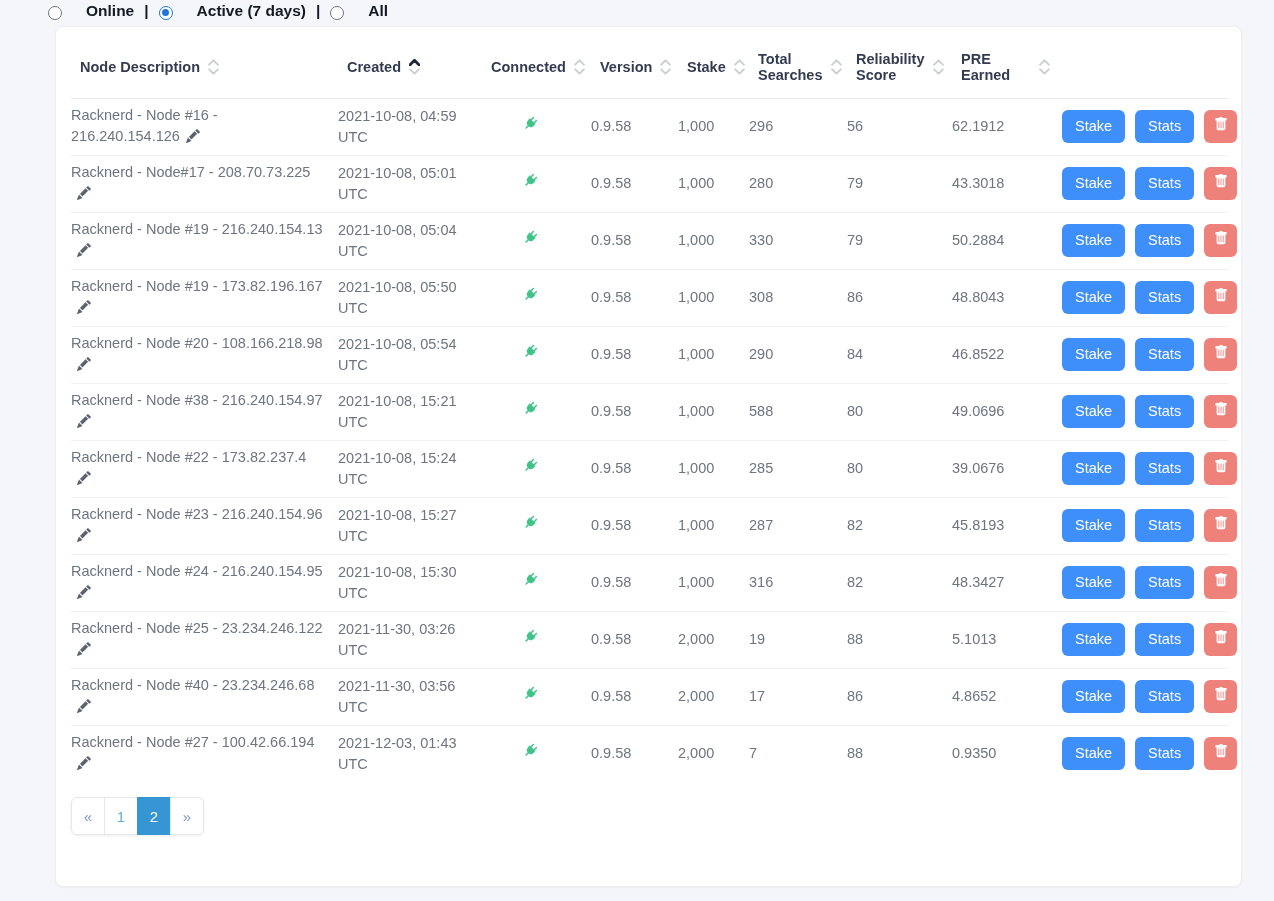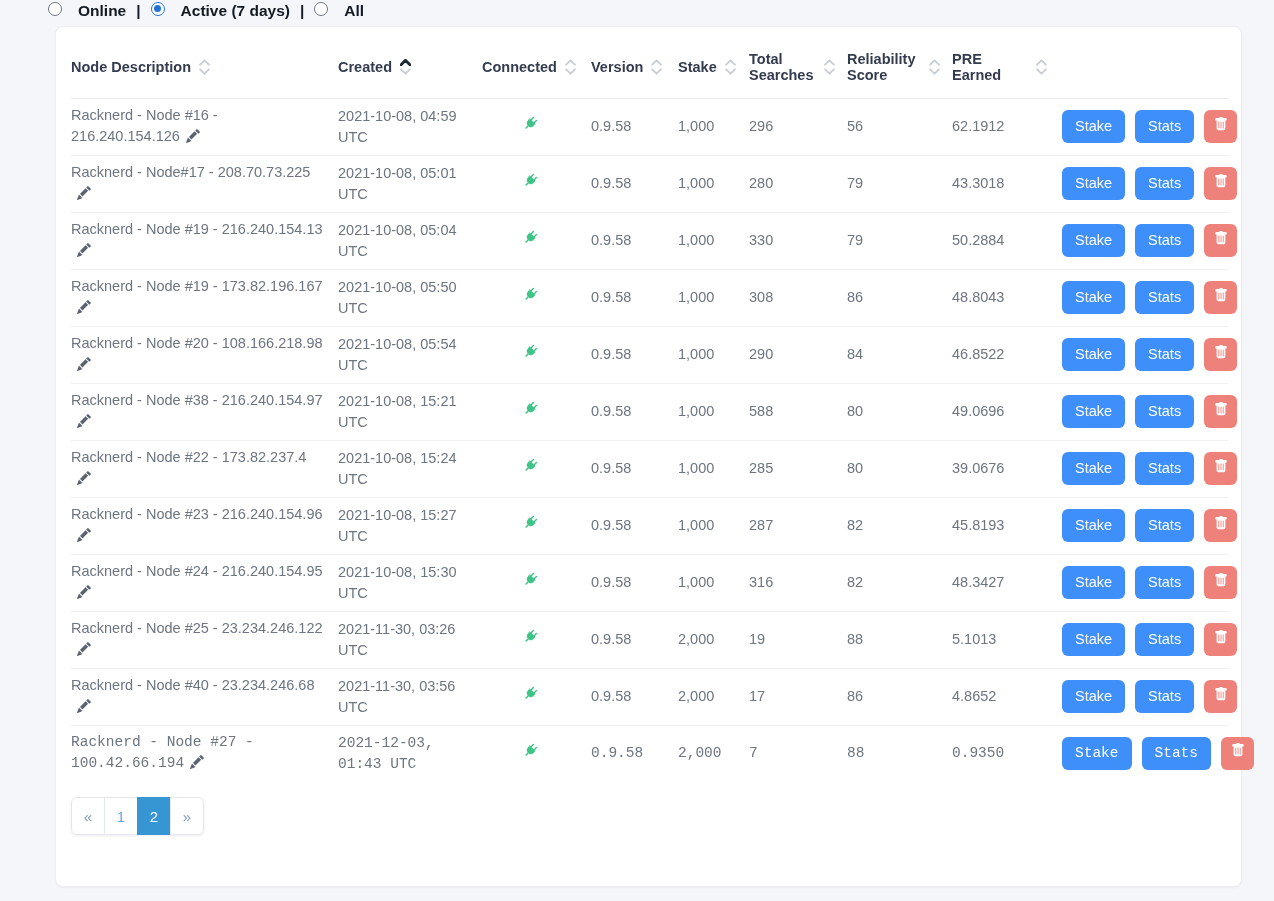--- a/index.html
+++ b/index.html
@@ -10,21 +10,21 @@
     overflow: hidden;
     color: #6d7580;
   }
 
   
   .filter-bar {
     display: flex; align-items: center;
     padding: 1px 0 0 48px; height: 20px;
     font-size: 15.5px; font-weight: 700; color: #141a24;
   }
-  .radio-item { display: inline-flex; align-items: flex-start; gap: 16px; cursor: pointer; }
+  .radio-item { display: inline-flex; align-items: flex-end; gap: 24px; cursor: pointer; }
   .radio {
     width: 14px; height: 14px; border-radius: 50%;
     border: 1.5px solid #6f7680; background: #fff;
     display: inline-flex; align-items: center; justify-content: center;
     flex: 0 0 auto;
   }
   .radio.checked { border-color: #2273d8; }
   .radio.checked::after {
     content: ""; width: 7px; height: 7px; border-radius: 50%;
     background: #2273d8;
@@ -41,25 +41,25 @@
     box-shadow: 0 1px 2px rgba(20,30,60,.04);
     padding: 10px 15px 42px 15px;
   }
 
   
   table { width: 1157px; border-collapse: collapse; table-layout: fixed; }
   th, td { text-align: left; vertical-align: middle; padding: 0 12px 0 0; }
   thead th { height: 61px; font-size: 14.5px; font-weight: 700; color: #333b4f; }
   thead { border-bottom: 1px solid #e7eaee; }
   tbody tr { height: 57px; border-bottom: 1px solid #eef0f3; }
-  tbody tr:last-child { border-bottom: none; font-family: Liberation Mono, monospace; }
+  tbody tr:last-child { border-bottom: none; }
   td { font-size: 14.5px; color: #6d7580; line-height: 1.42; }
 
   .th-inner { display: inline-flex; align-items: center; gap: 8px; }
-  .th-label { max-width: 76px; }
+  .th-label { max-width: 76px; margin-left: 9px; }
   th.w-desc .th-label, th.w-created .th-label, th.w-conn .th-label,
   th.w-version .th-label, th.w-stake .th-label { max-width: none; }
   .sort-icons { display: inline-flex; flex-direction: column; gap: 2px; color: #c9ced6; }
   .sort-icons svg { display: block; }
   th.sort-asc .sort-icons .chev-up { color: #1f2937; }
   th.sort-asc .sort-icons .chev-up path { stroke-width: 2.6; }
 
   .desc-cell span.desc-text { word-wrap: break-word; text-align: center; }
   .pencil { display: inline-block; margin-left: 6px; color: #5a6270; vertical-align: -2px; cursor: pointer; }
   .conn-cell { text-align: center; }

